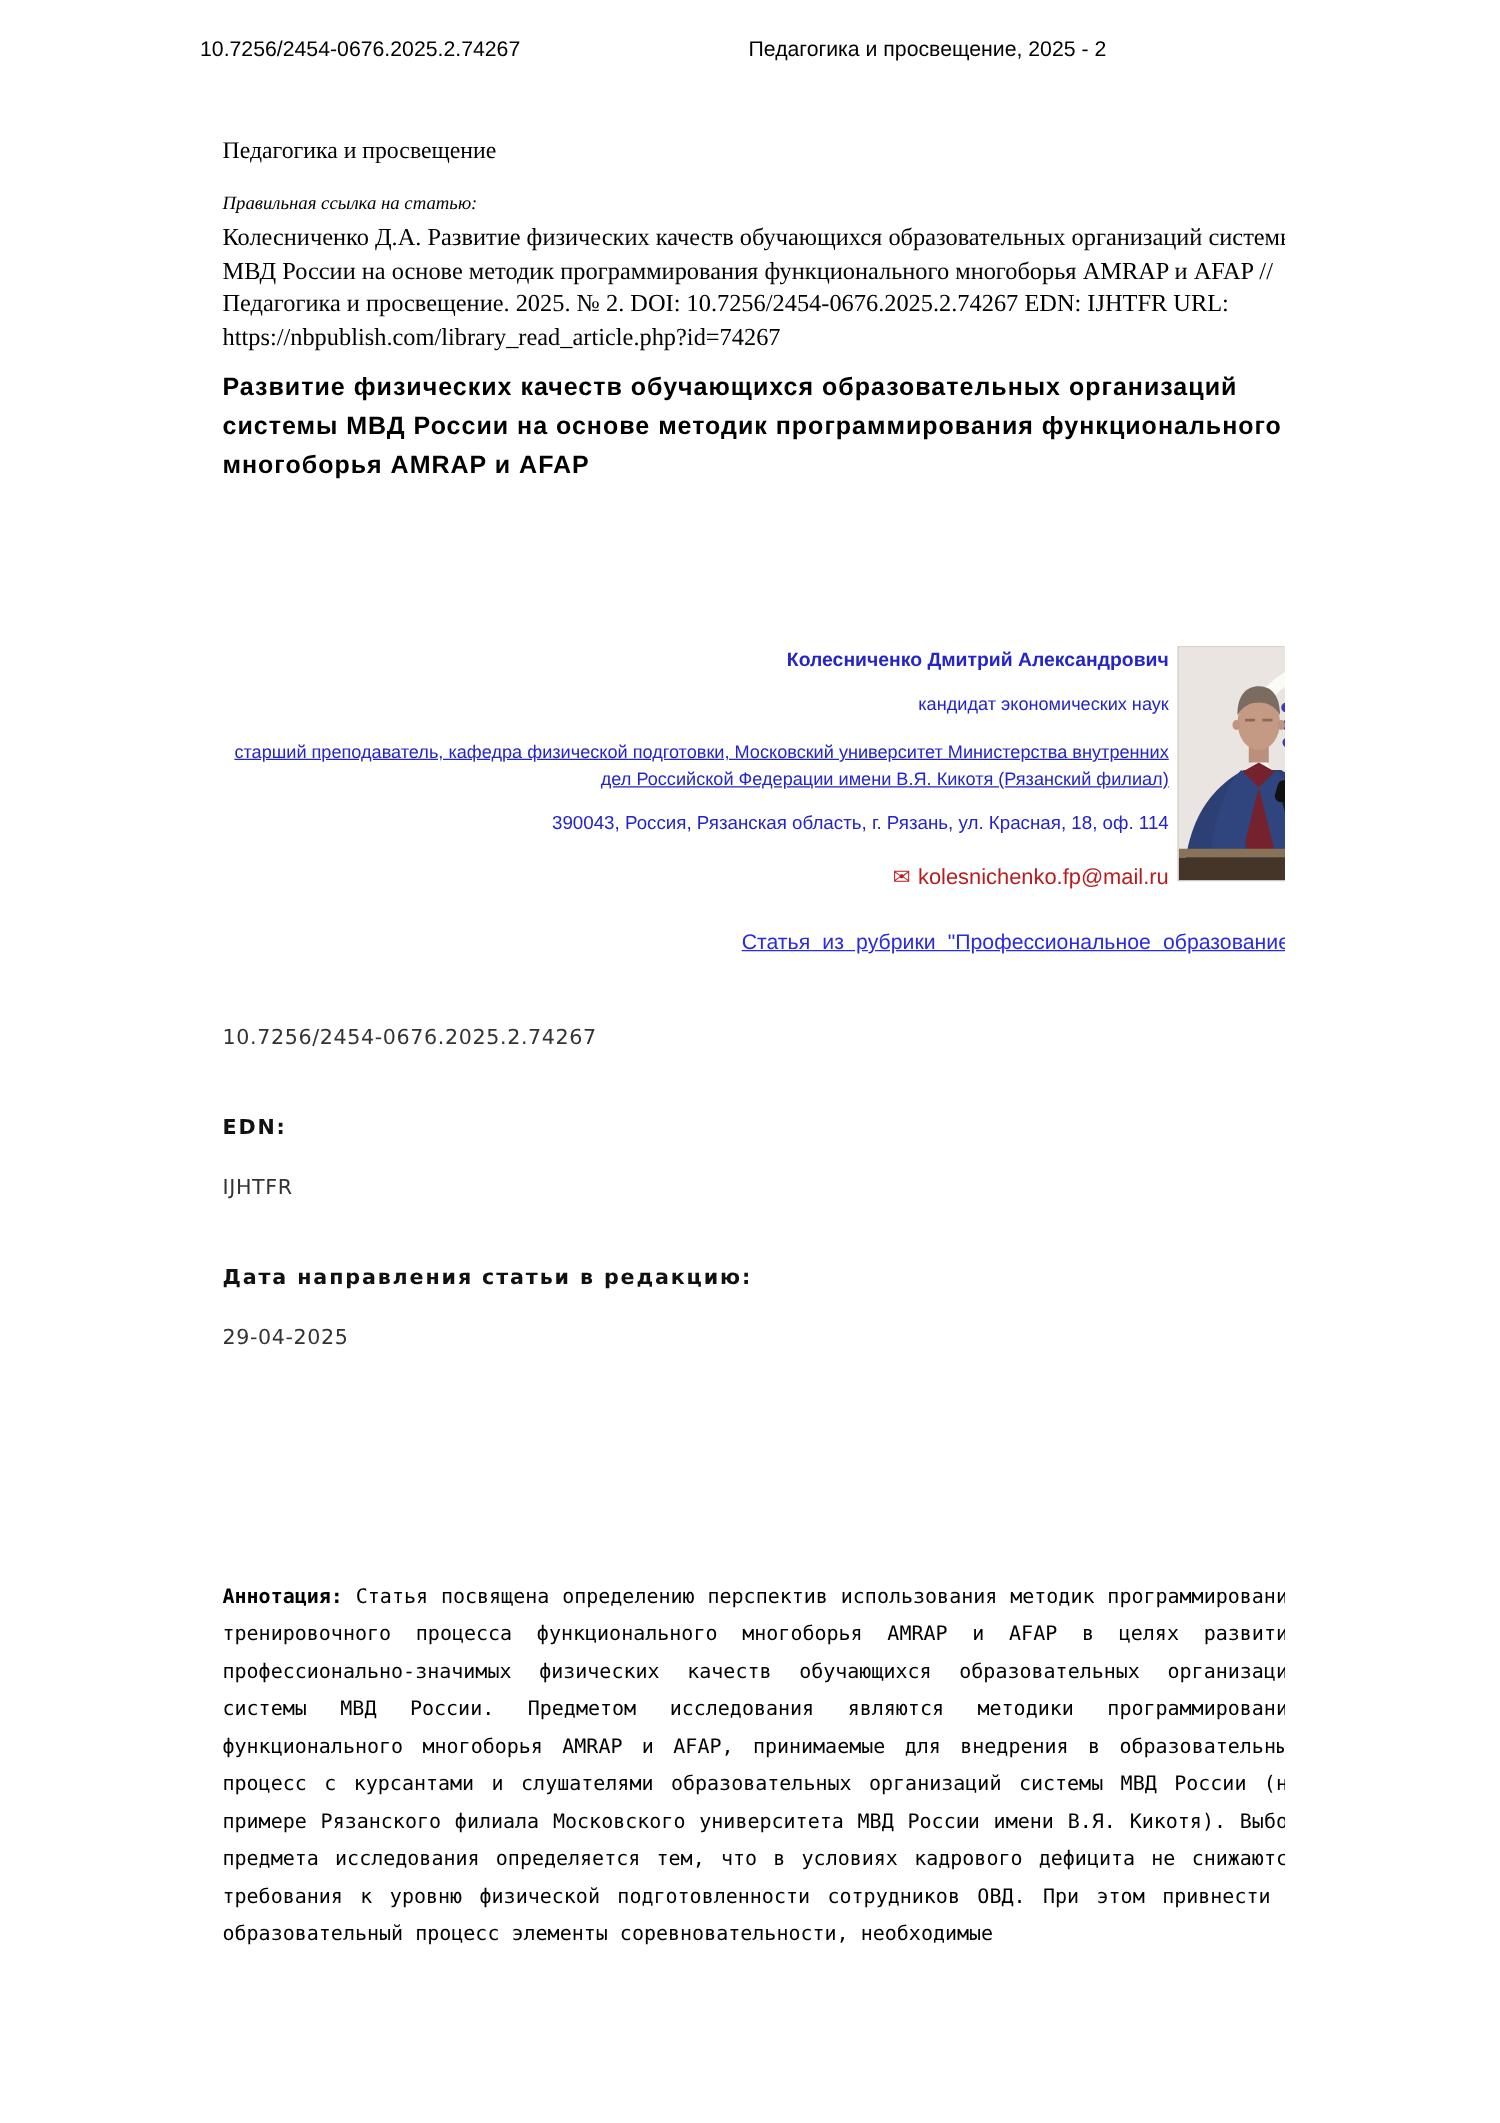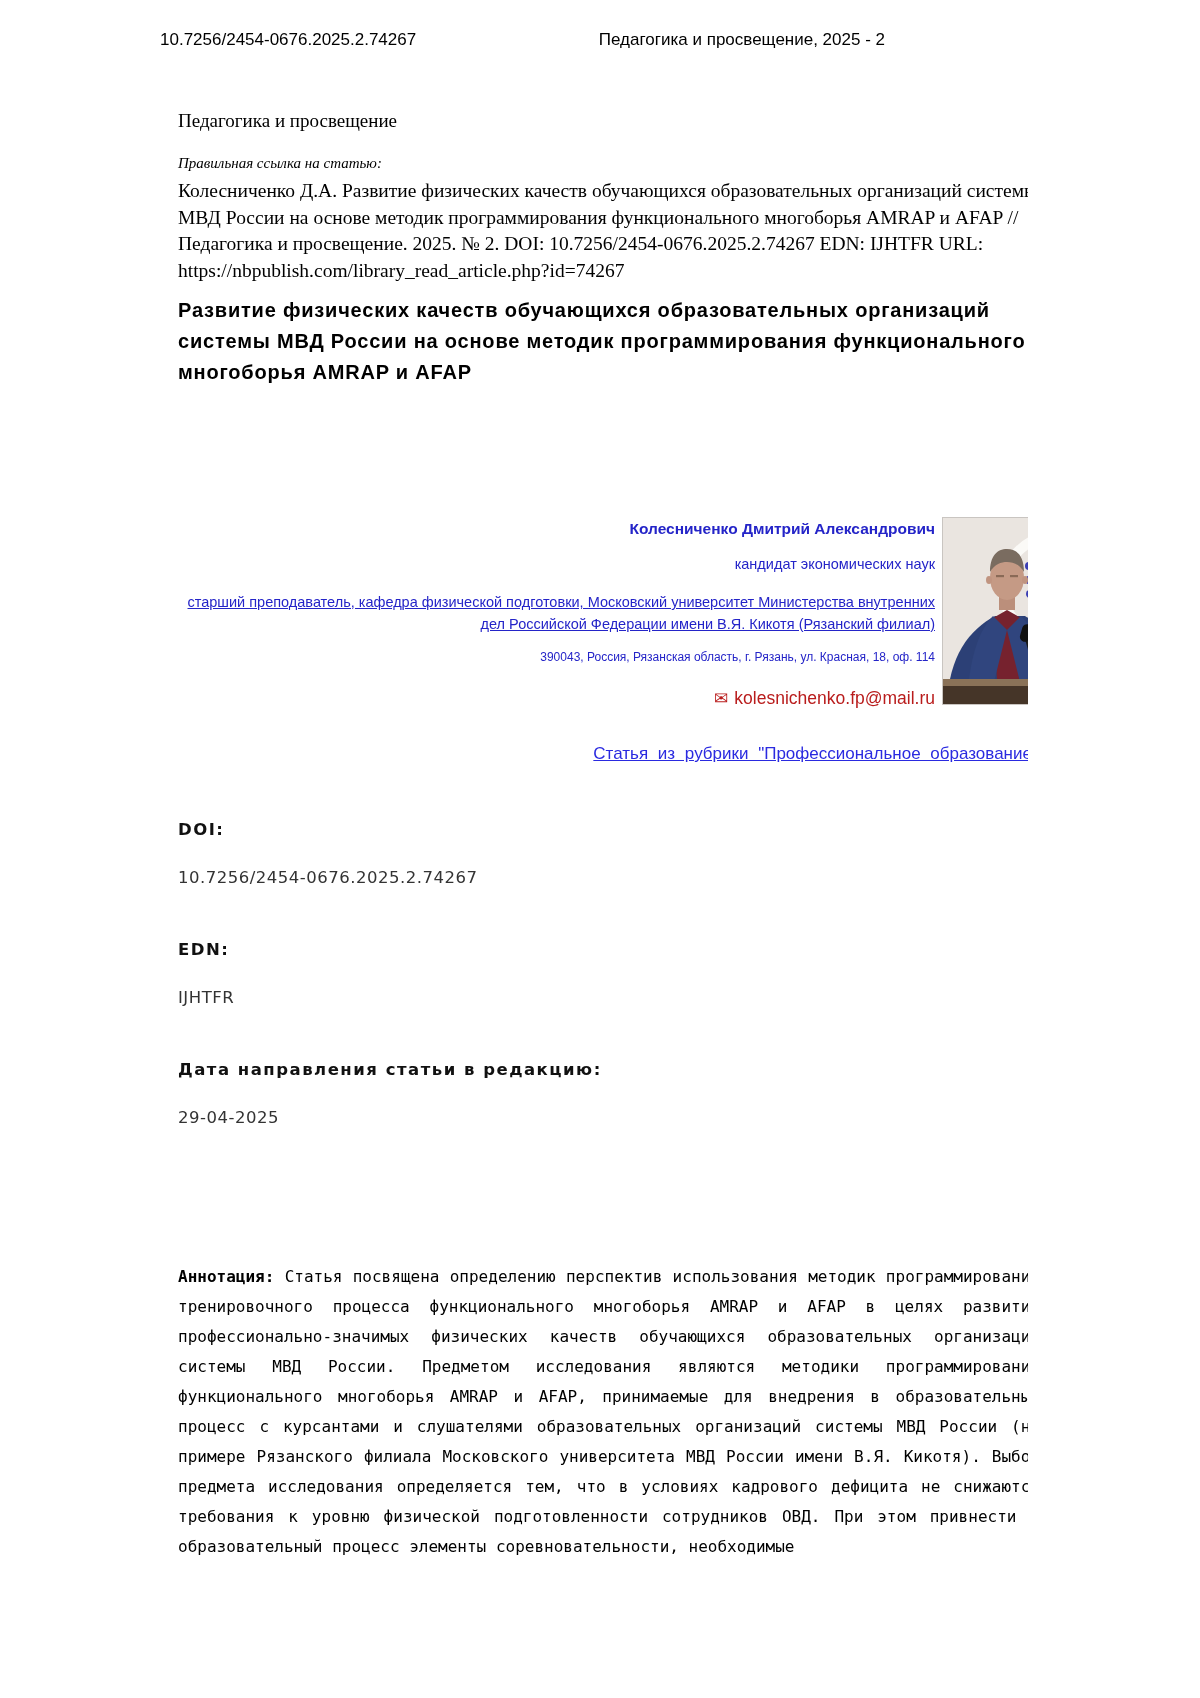--- a/index.html
+++ b/index.html
@@ -53,21 +53,21 @@
   .author-block {
     position: absolute;
     top: 520px; left: 178px;
     width: 757px;
     text-align: right;
     color: #2424c8;
   }
   .author-block .name { font-size: 15.5px; font-weight: bold; margin-bottom: 18px; }
   .author-block .degree { font-size: 14.5px; margin-bottom: 19px; }
   .author-block .affil { font-size: 14.5px; line-height: 22px; margin-bottom: 15px; text-decoration: underline; }
-  .author-block .addr { font-size: 12px; margin-bottom: 24px; }
+  .author-block .addr { font-size: 15px; margin-bottom: 24px; }
   .author-block .email-line { font-size: 17.5px; color: #b91c1c; margin-top: 6px; }
   .author-block .email-line .env { font-size: 17px; margin-right: 6px; }
   
   .photo {
     position: absolute;
     top: 517px; left: 942px;
     width: 165px; height: 188px;
     border: 1px solid #c9c5c1;
   }
   .photo svg { display: block; }
@@ -203,21 +203,20 @@
       <rect x="0" y="168" width="163" height="18" fill="#453528"></rect>
       <rect x="121" y="172" width="20" height="11" fill="#d9d5d0"></rect>
     </svg>
   </div>
 
   <div class="rubric">
     <a href="#">Статья из рубрики "Профессиональное образование"</a>
   </div>
 
   <div class="meta">
-    <div class="m-label">DOI:</div>
     <div class="m-value">10.7256/2454-0676.2025.2.74267</div>
     <div class="m-label">EDN:</div>
     <div class="m-value">IJHTFR</div>
     <div class="m-label">Дата направления статьи в редакцию:</div>
     <div class="m-value last">29-04-2025</div>
   </div>
 
   <p class="abstract"><span class="ab-label">Аннотация:</span><span> Статья посвящена определению перспектив использования методик программирования тренировочного процесса функционального многоборья AMRAP и AFAP в целях развития профессионально-значимых физических качеств обучающихся образовательных организаций системы МВД России. Предметом исследования являются методики программирования функционального многоборья AMRAP и AFAP, принимаемые для внедрения в образовательный процесс с курсантами и слушателями образовательных организаций системы МВД России (на примере Рязанского филиала Московского университета МВД России имени В.Я. Кикотя). Выбор предмета исследования определяется тем, что в условиях кадрового дефицита не снижаются требования к уровню физической подготовленности сотрудников ОВД. При этом привнести в образовательный процесс элементы соревновательности, необходимые</span></p>
 
 

